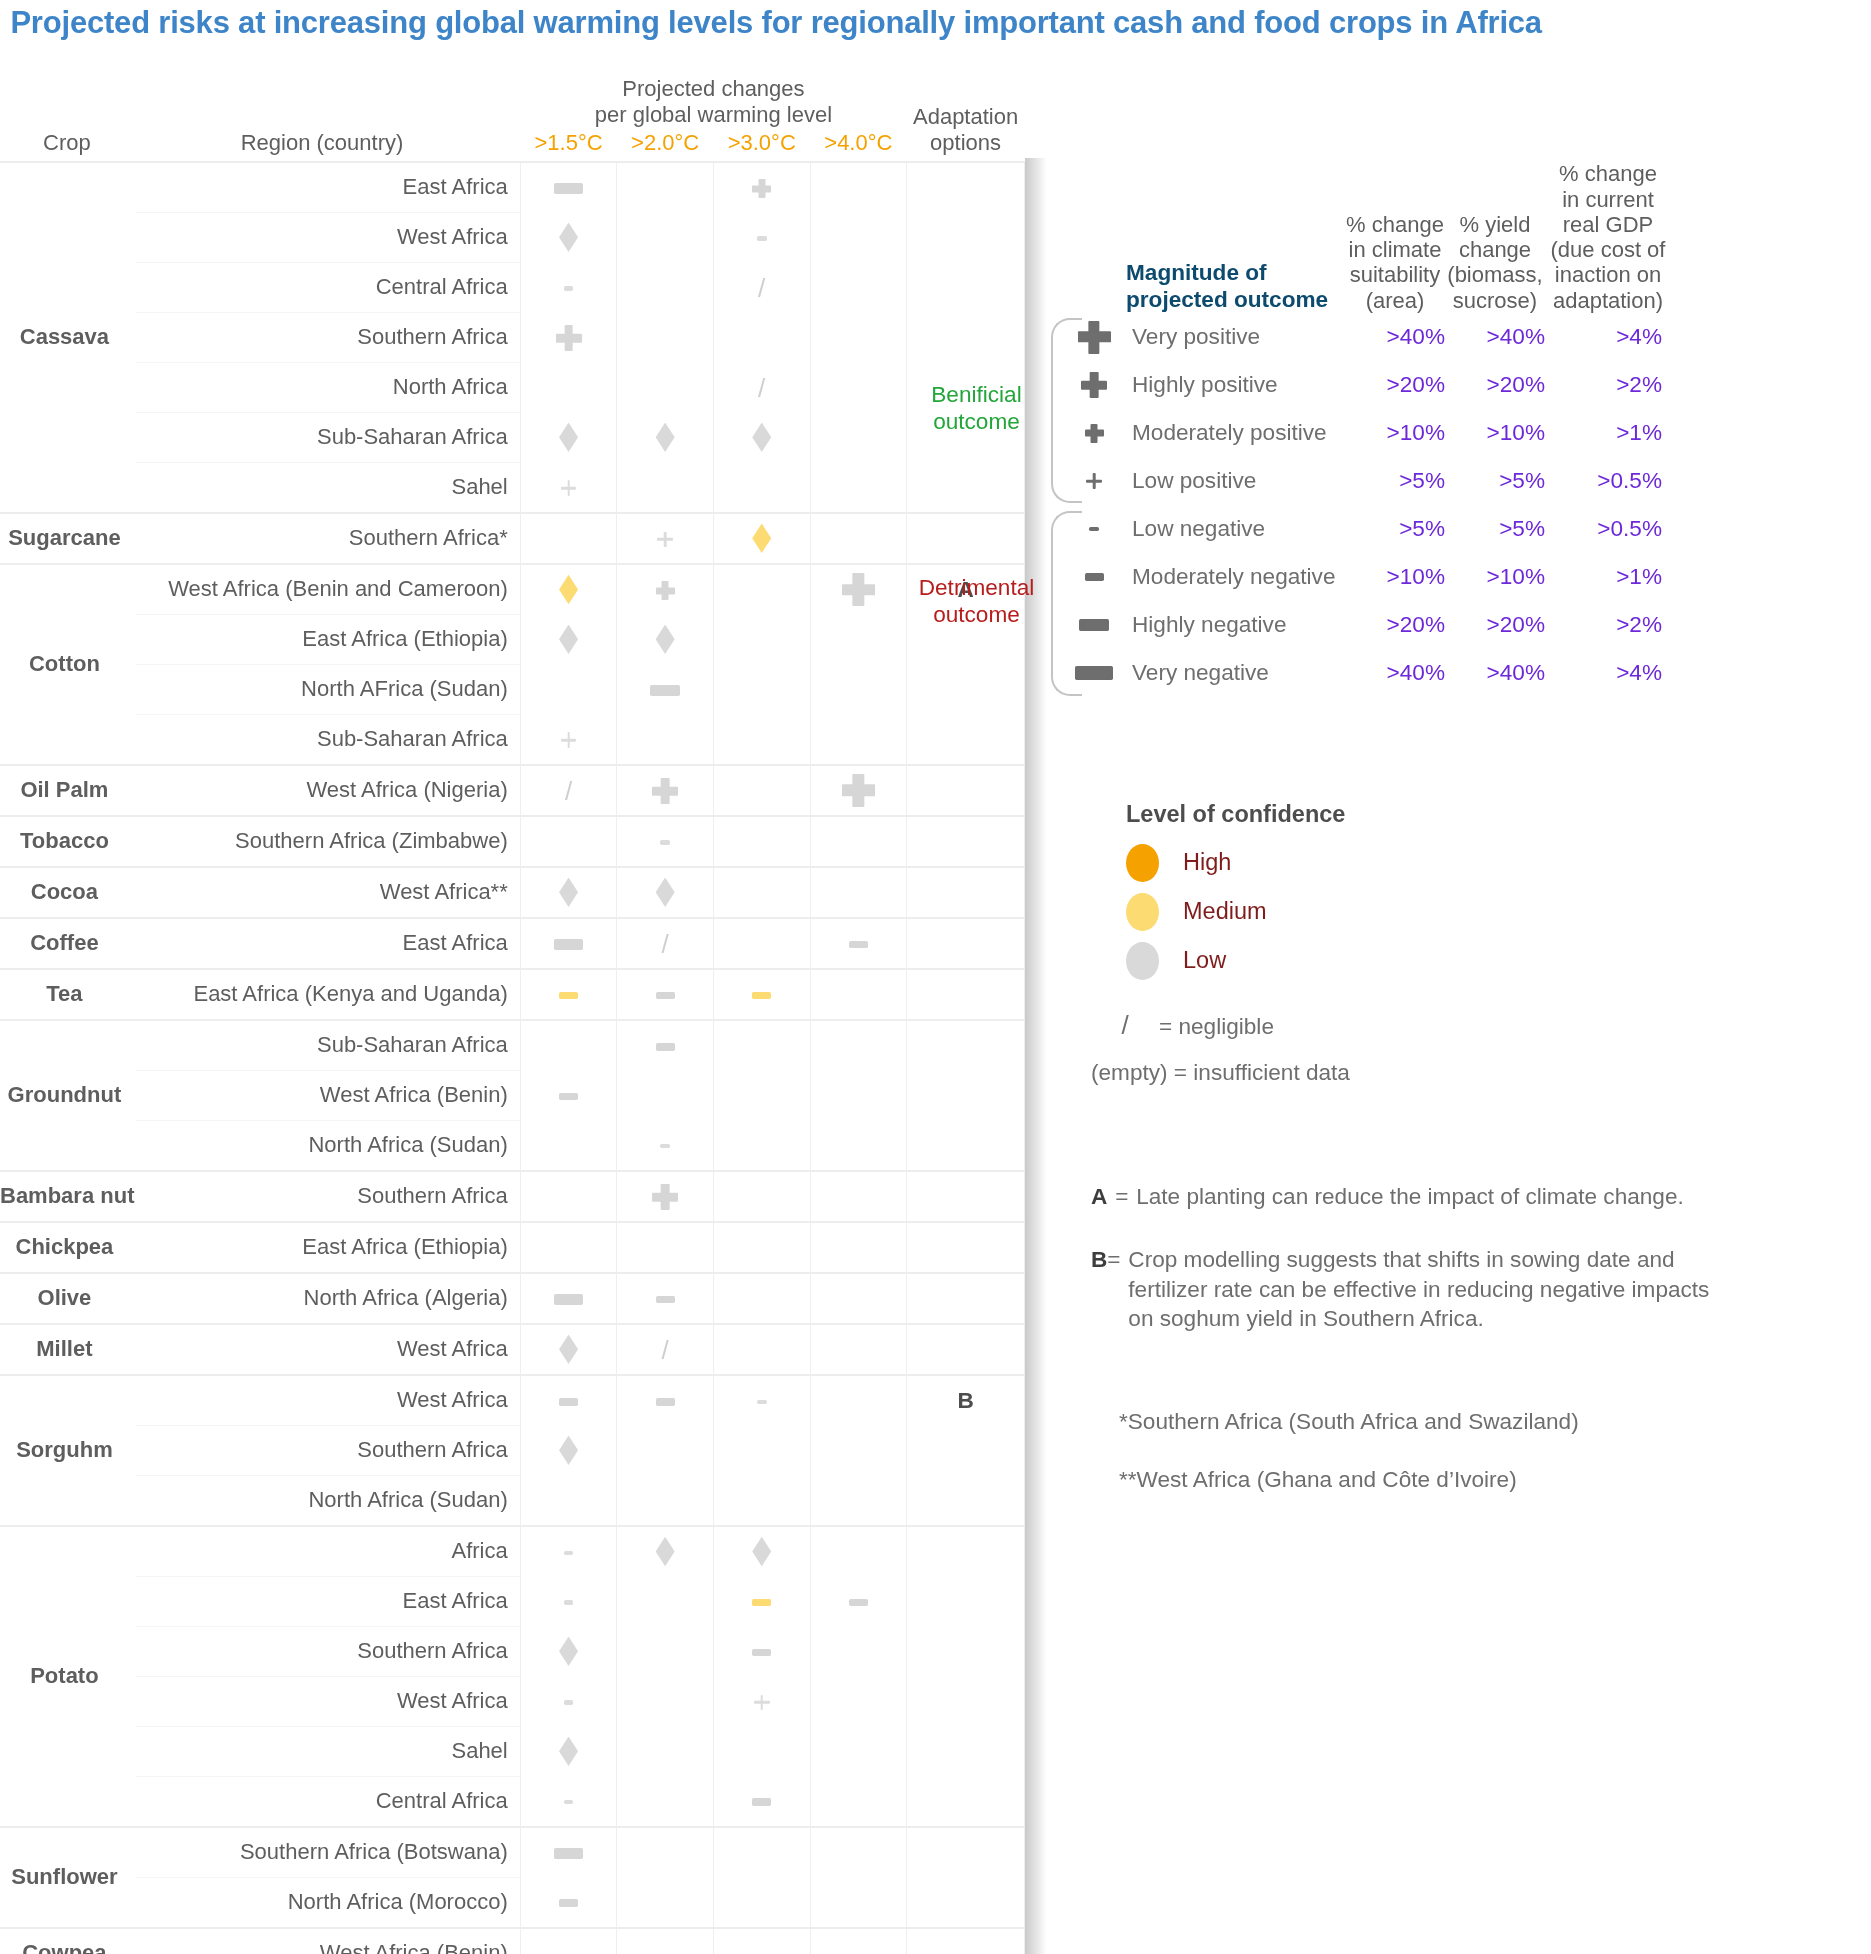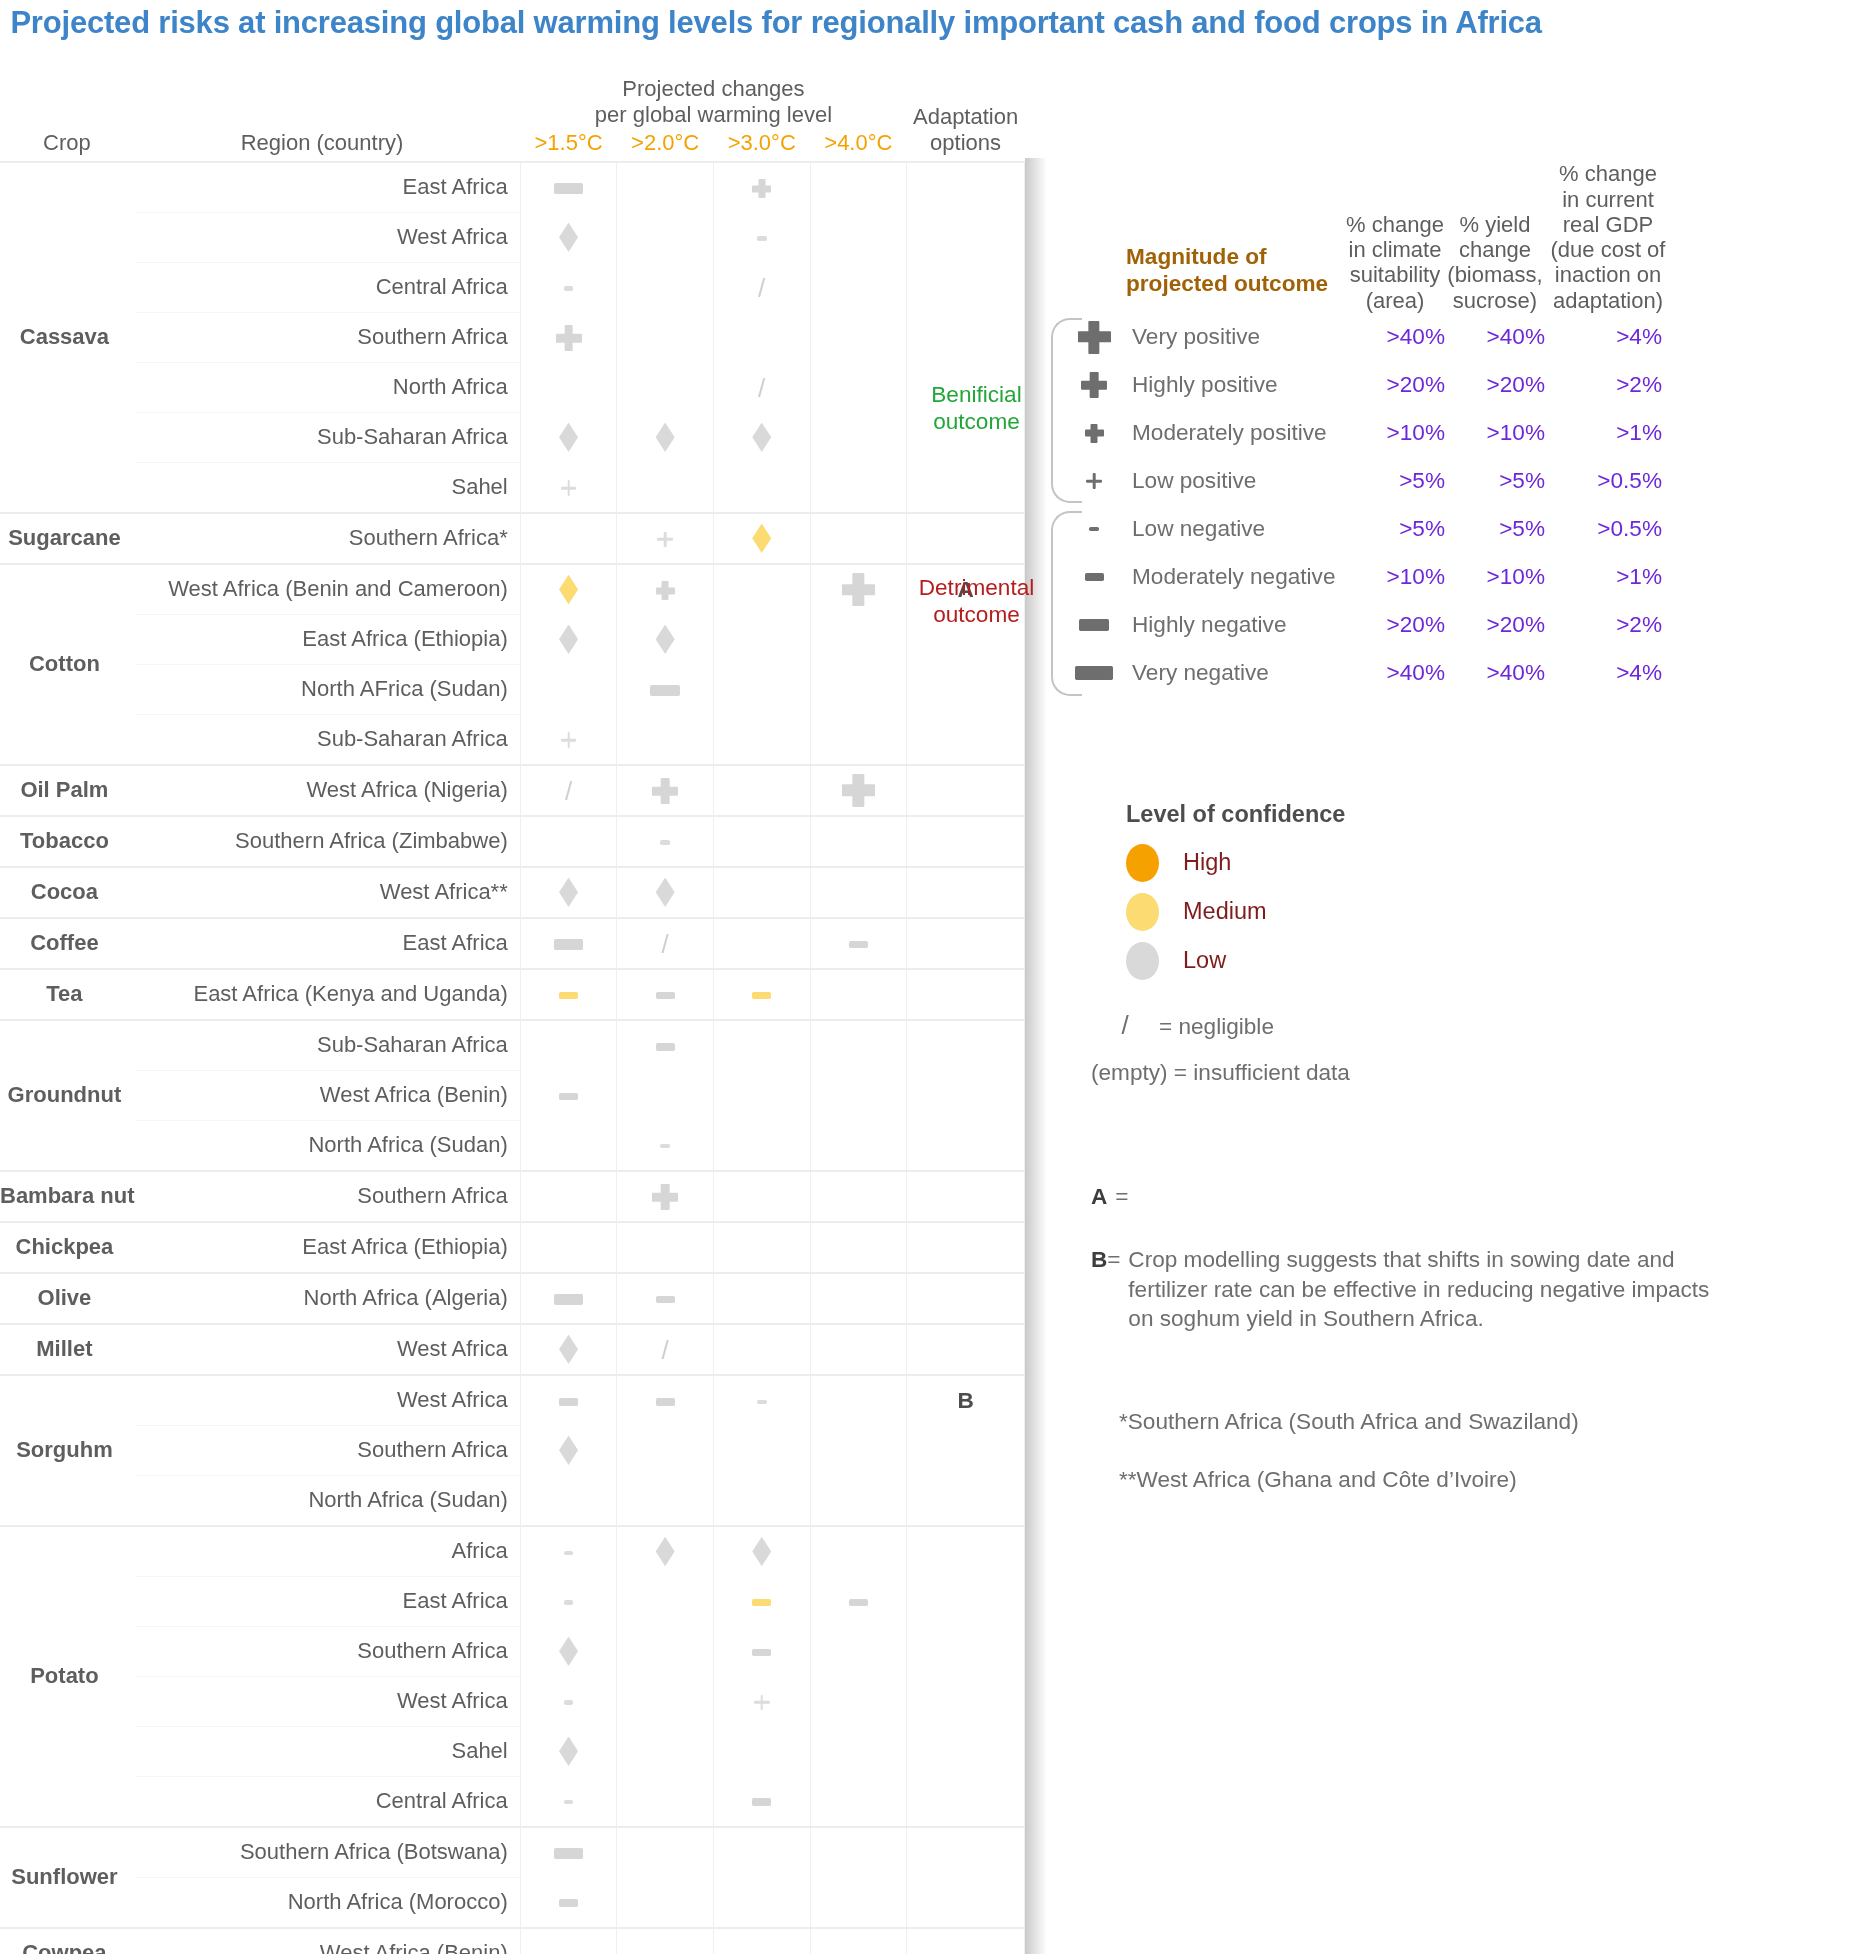--- a/index.html
+++ b/index.html
@@ -96,22 +96,22 @@
   .conf-med{background:#fcdb72 !important;}
 
   
   .legend{position:absolute;left:1056px;top:174px;width:808px;}
   .leg-col-heads{position:relative;height:139px;}
   .leg-colhead{
     position:absolute;bottom:0;font-size:22px;color:#5e5e5e;
     line-height:1.15;text-align:center;
   }
   .leg-magnitude{
-    position:absolute;left:70px;bottom:16px;width:252px;
-    font-size:22.6px;font-weight:bold;color:#a16207;line-height:1.2;
+    position:absolute;left:70px;bottom:0;width:252px;
+    font-size:22.6px;font-weight:bold;color:#0c4a6e;line-height:1.2;
   }
   .leg-rows{position:relative;}
   .leg-row{display:flex;align-items:center;height:48px;}
   .leg-sym{width:76px;display:flex;justify-content:center;align-items:center;}
   .leg-label{width:213px;font-size:22.6px;color:#6e6e6e;}
   .leg-val{width:100px;text-align:right;font-size:22.6px;color:#6d28d9;}
   .leg-val.v3{width:117px;}
   .brace{
     position:absolute;width:29.5px;
     border:2.2px solid #c4c4c4;border-right:none;
@@ -622,20 +622,21 @@
       <span style="width:68px;text-align:center;font-size:26px;">/</span>
       <span>= negligible</span>
     </div>
     <div class="note-row" style="margin-top:19px;">(empty) = insufficient data</div>
   </div>
 
   <div style="margin-top:96px;padding-left:35px;">
     <div class="foot-item" style="display:flex;">
       <span class="foot-key">A</span>
       <span style="margin-left:7.8px;">=</span>
+      <span style="margin-left:7.8px;">Late planting can reduce the impact of climate change.</span>
     </div>
     <div class="foot-item" style="display:flex;margin-top:33px;">
       <span class="foot-key">B</span>
       <span>=</span>
       <span style="margin-left:7.8px;max-width:608px;display:inline-block;">Crop modelling suggests that shifts in sowing date and fertilizer rate can be effective in reducing negative impacts on soghum yield in Southern Africa.</span>
     </div>
   </div>
 
   <div style="margin-top:73px;padding-left:63px;">
     <div class="foot-item">*Southern Africa (South Africa and Swaziland)</div>

